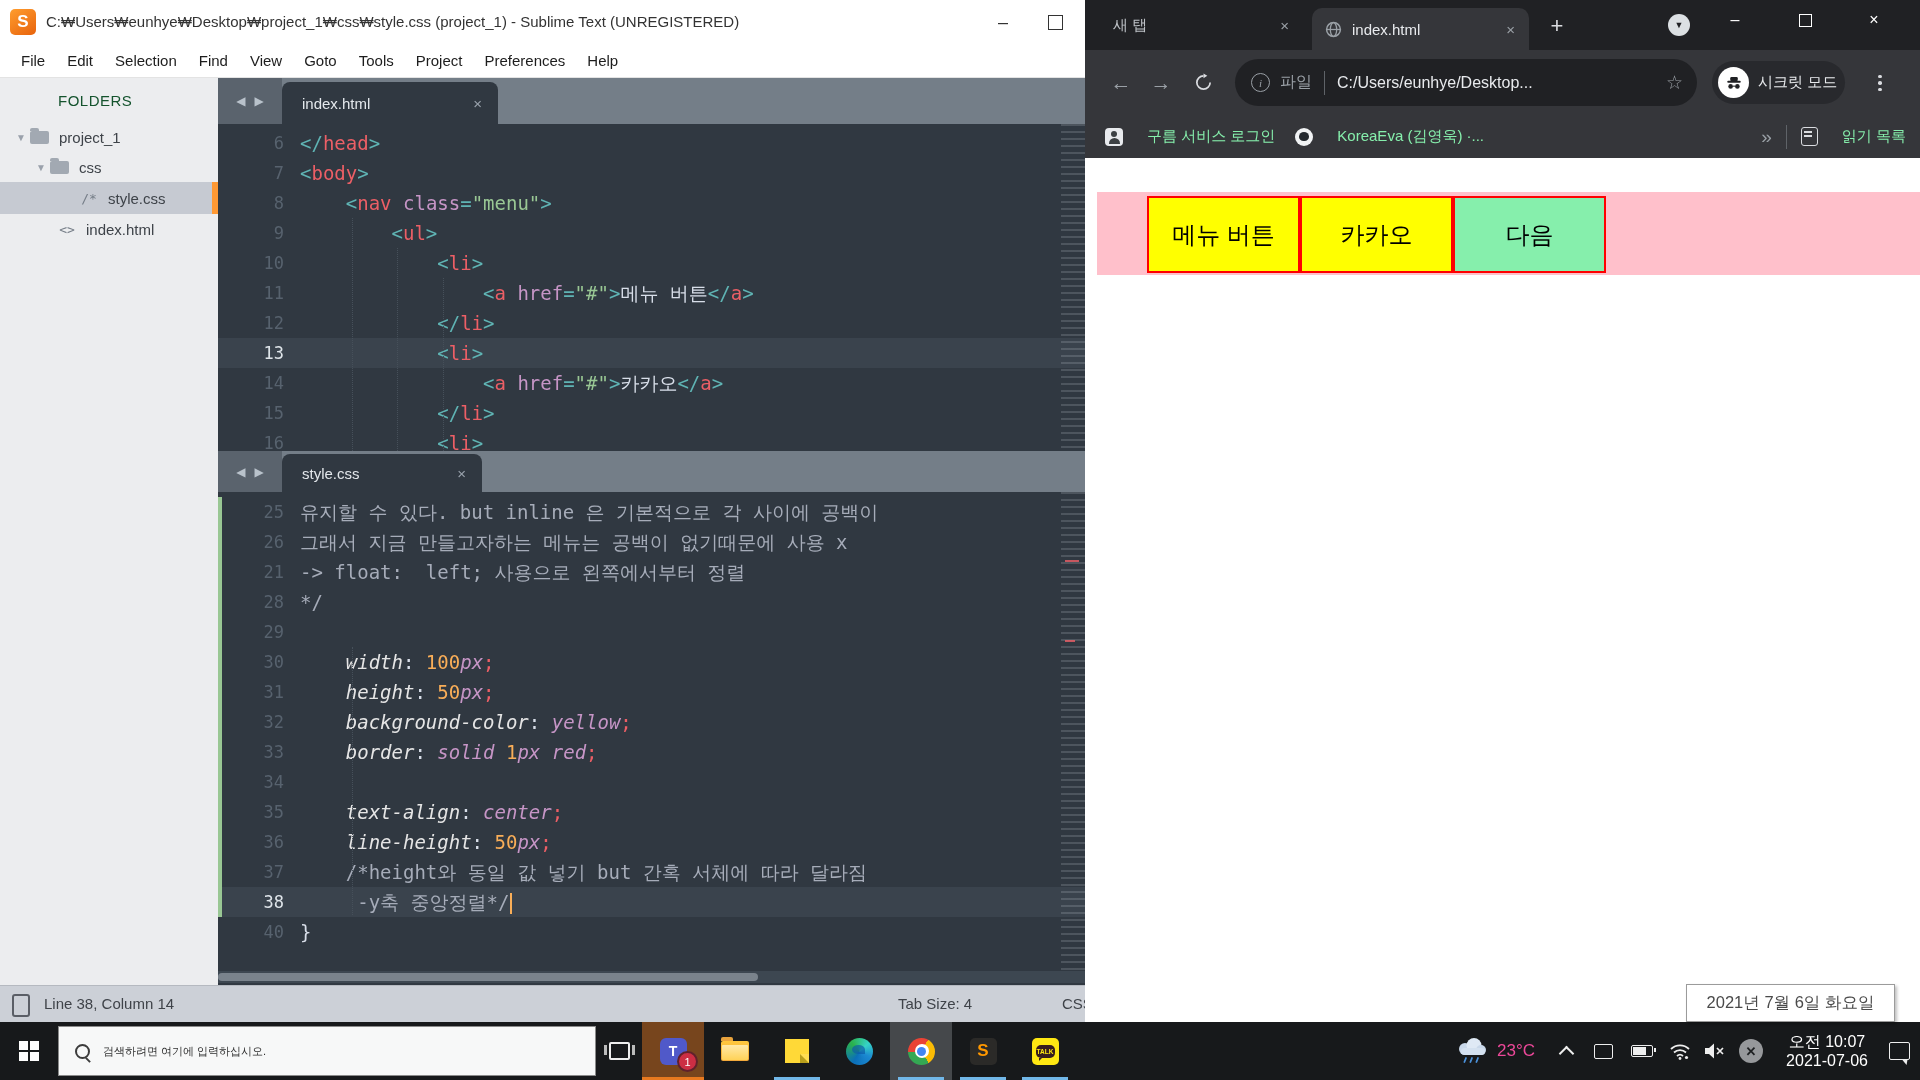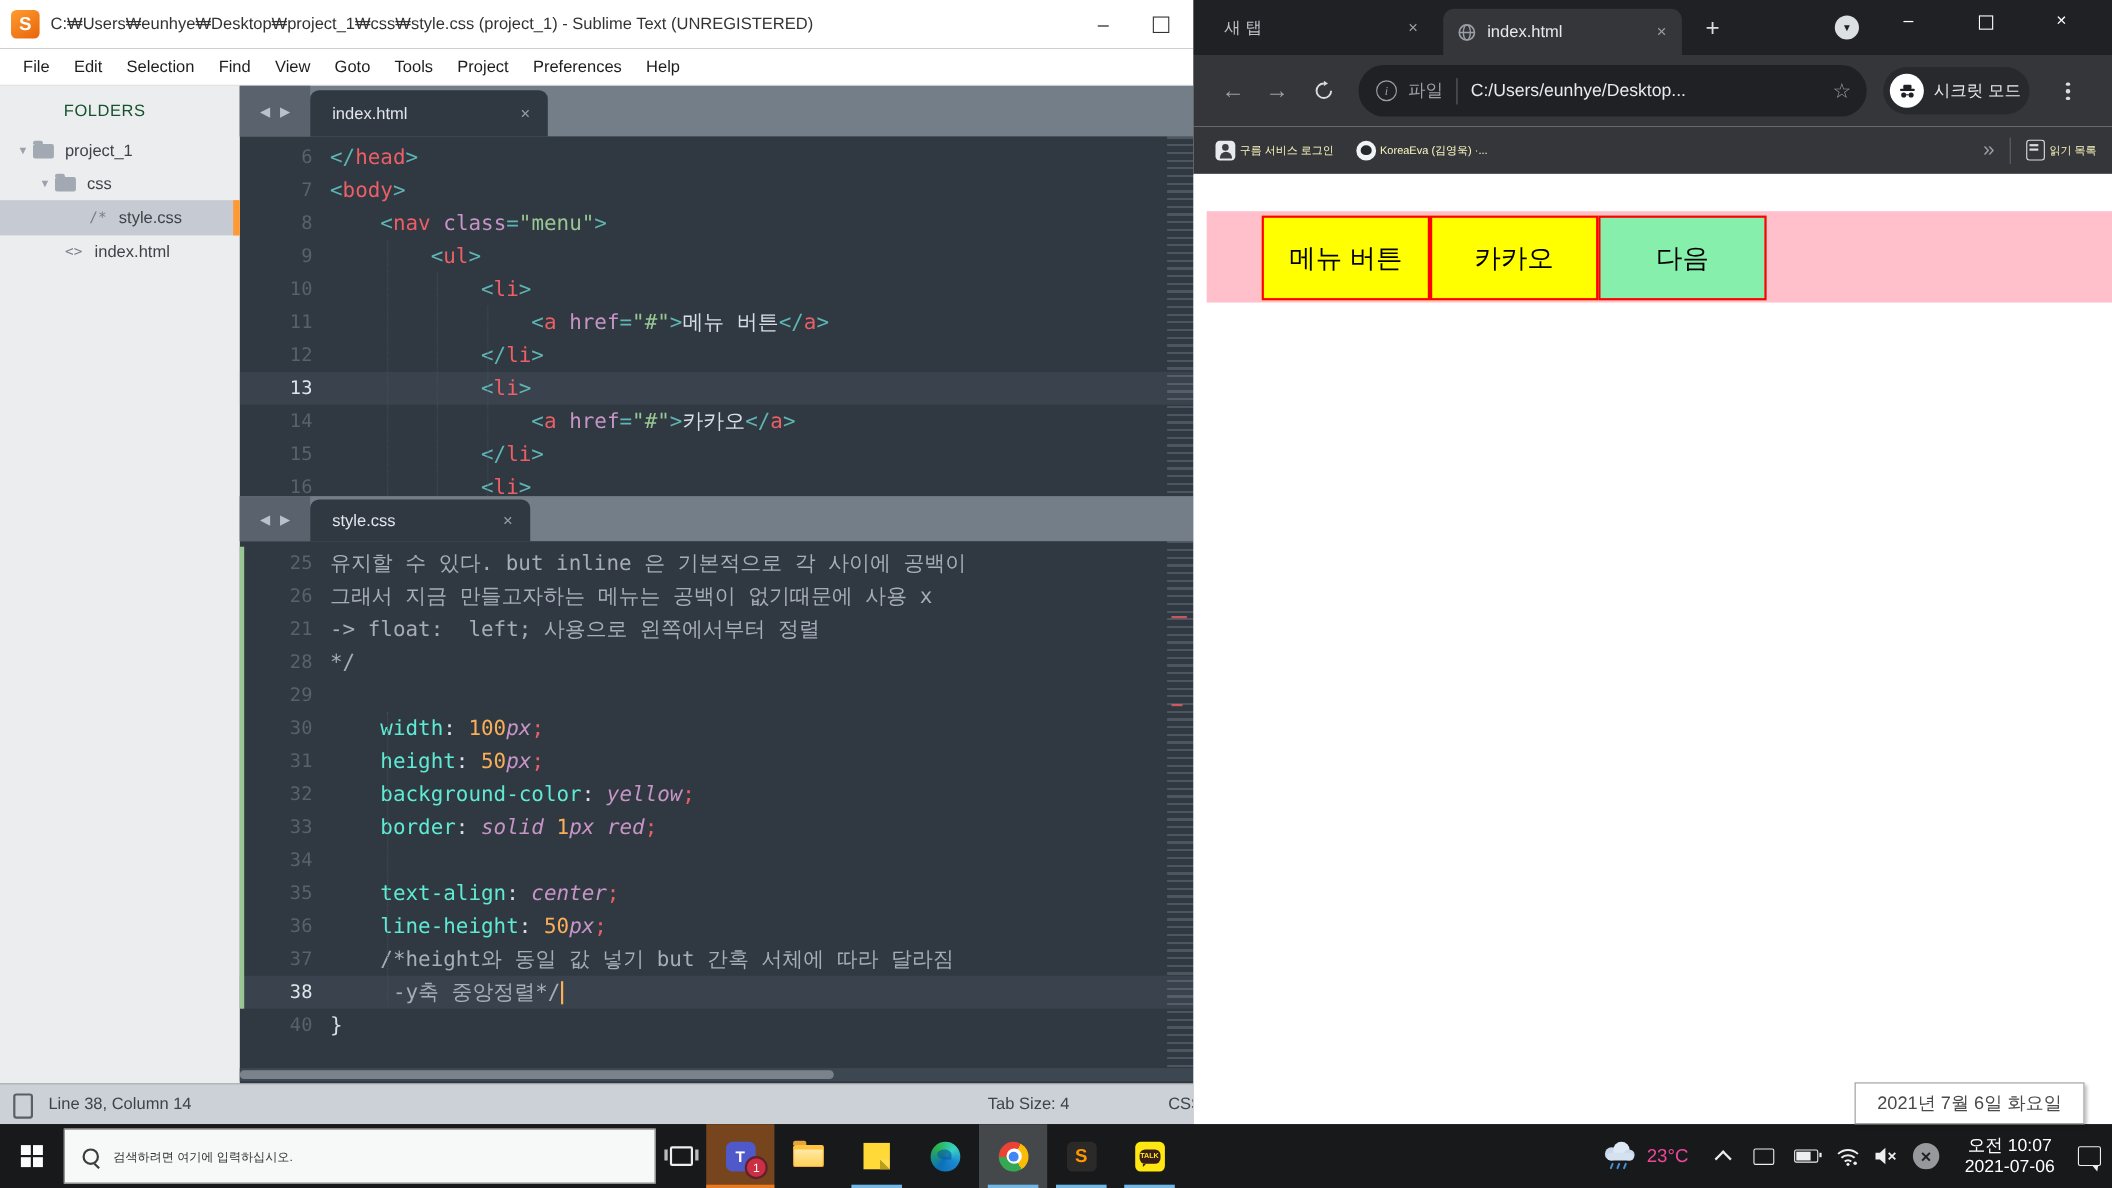--- a/index.html
+++ b/index.html
@@ -30,21 +30,21 @@
   .ed-tab .tab-label{color:#e3e7eb;font-size:15px;padding-left:20px;}
   .ed-tab .tab-close{margin-left:auto;padding-right:16px;color:#99a2ac;font-size:15px;}
   .code-area{position:absolute;left:218px;width:867px;overflow:hidden;font-family:"DejaVu Sans Mono",monospace;font-size:19px;}
   .code-line{display:flex;height:30px;line-height:30px;color:#d8dee9;}
   .code-line.hl{background:#3a434d;}
   .gut{width:82px;text-align:right;padding-right:16px;box-sizing:border-box;color:#57626e;font-size:17px;flex:none;}
   .code-line.hl .gut{color:#dfe5ea;}
   .ct{white-space:pre;}
   .tok-p{color:#5fb4b4}.tok-t{color:#ec5f66}.tok-a{color:#c695c6}.tok-o{color:#5fb4b4}
   .tok-s{color:#99c794}.tok-x{color:#d8dee9}.tok-c{color:#a6acb9}
-  .tok-pr{color:#5eead4;}.tok-n{color:#f9ae58}
+  .tok-pr{color:#e5e5e5;font-style:italic}.tok-n{color:#f9ae58}
   .tok-u{color:#c695c6;font-style:italic}.tok-kw{color:#c695c6;font-style:italic}
   .tok-sc{color:#ec5f66}.tok-b{color:#d8dee9}
   .caret{display:inline-block;width:2px;height:21px;background:#f9ae58;vertical-align:middle;margin-left:1px;}
   .indent-guide{position:absolute;width:0;border-left:1px dotted #46505a;}
   .dirty-bar{position:absolute;left:218px;width:4px;background:#99c794;}
   .mini{position:absolute;width:24px;right:0;background-image:repeating-linear-gradient(180deg,rgba(214,222,230,.22) 0 2px,transparent 2px 7px);opacity:.8;}
   .mini-speck{position:absolute;height:2px;background:#ec5f66;opacity:.8;}
   .hscroll{position:absolute;left:218px;width:867px;height:12px;background:#3d4751;}
   .hscroll .thumb{position:absolute;left:0;top:2px;height:8px;width:540px;background:#7a838c;border-radius:4px;}
   .sb-status{position:absolute;left:0;top:985px;width:1085px;height:37px;background:#ccd0d7;border-top:1px solid #b5b9c0;color:#3f4349;font-size:15px;}
@@ -70,21 +70,21 @@
   .om-div{width:1px;height:24px;background:#5f6368;margin:0 12px;}
   .om-url{color:#e8eaed;font-size:16px;white-space:nowrap;}
   .om-star{margin-left:auto;margin-right:14px;color:#9aa0a6;font-size:19px;}
   .incog-chip{position:absolute;left:627px;top:11px;width:133px;height:43px;background:#28292d;border-radius:22px;display:flex;align-items:center;}
   .incog-circle{width:31px;height:31px;border-radius:50%;background:#fff;margin-left:6px;display:flex;align-items:center;justify-content:center;flex:none;}
   .incog-label{color:#e8eaed;font-size:15px;margin-left:9px;white-space:nowrap;}
   .dots{position:absolute;left:786px;top:20px;width:18px;height:26px;display:flex;flex-direction:column;align-items:center;justify-content:center;gap:3px;}
   .dots i{width:3.5px;height:3.5px;border-radius:50%;background:#dadce0;}
   .cr-bookmarks{position:absolute;left:0;top:115px;width:100%;height:43px;background:#35363a;border-bottom:1px solid #26272a;display:flex;align-items:center;}
   .bm-item{display:flex;align-items:center;margin-left:20px;}
-  .bm-label{color:#fef9c3;font-size:10px;margin-left:4px;white-space:nowrap;}
+  .bm-label{color:#86efac;font-size:15px;margin-left:24px;white-space:nowrap;}
   .person-ic{width:18px;height:18px;border-radius:4px;background:#e8eaed;position:relative;}
   .person-ic::before{content:"";position:absolute;left:6px;top:3px;width:6px;height:6px;border-radius:50%;background:#3c4043;}
   .person-ic::after{content:"";position:absolute;left:3.5px;top:10px;width:11px;height:6px;border-radius:6px 6px 0 0;background:#3c4043;}
   .octocat-ic{width:18px;height:18px;border-radius:50%;background:#f1f3f4;position:relative;}
   .octocat-ic::before{content:"";position:absolute;left:4px;top:4px;width:10px;height:9px;border-radius:50% 50% 45% 45%;background:#24292e;}
   .bm-right{margin-left:auto;display:flex;align-items:center;margin-right:14px;}
   .bm-chev{color:#9aa0a6;font-size:19px;}
   .bm-div{width:1px;height:24px;background:#5f6368;margin:0 14px;}
   .readlist-ic{width:15px;height:17px;border:1.6px solid #dadce0;border-radius:3px;position:relative;}
   .readlist-ic::before{content:"";position:absolute;left:2px;top:3px;width:8px;height:1.6px;background:#dadce0;box-shadow:0 4px 0 #dadce0;}

